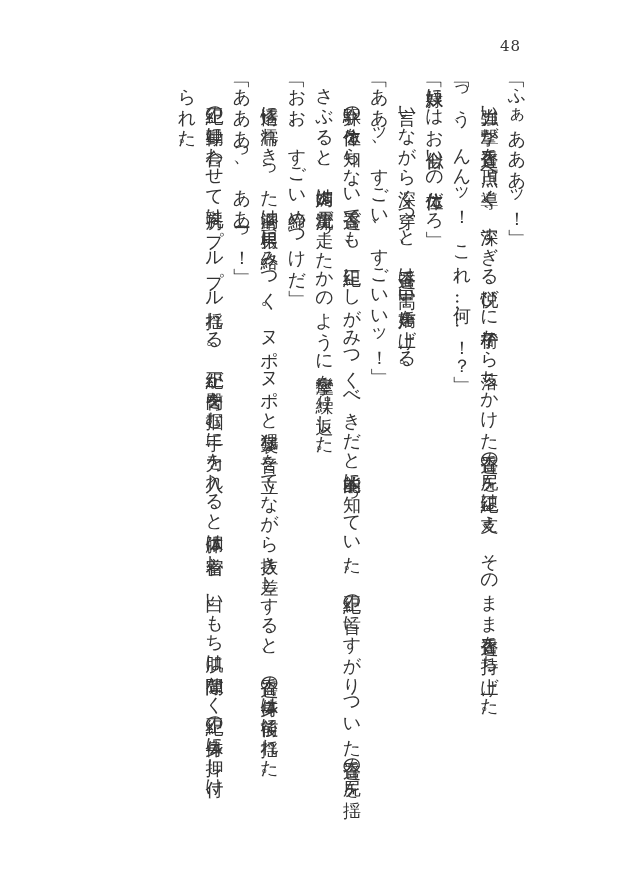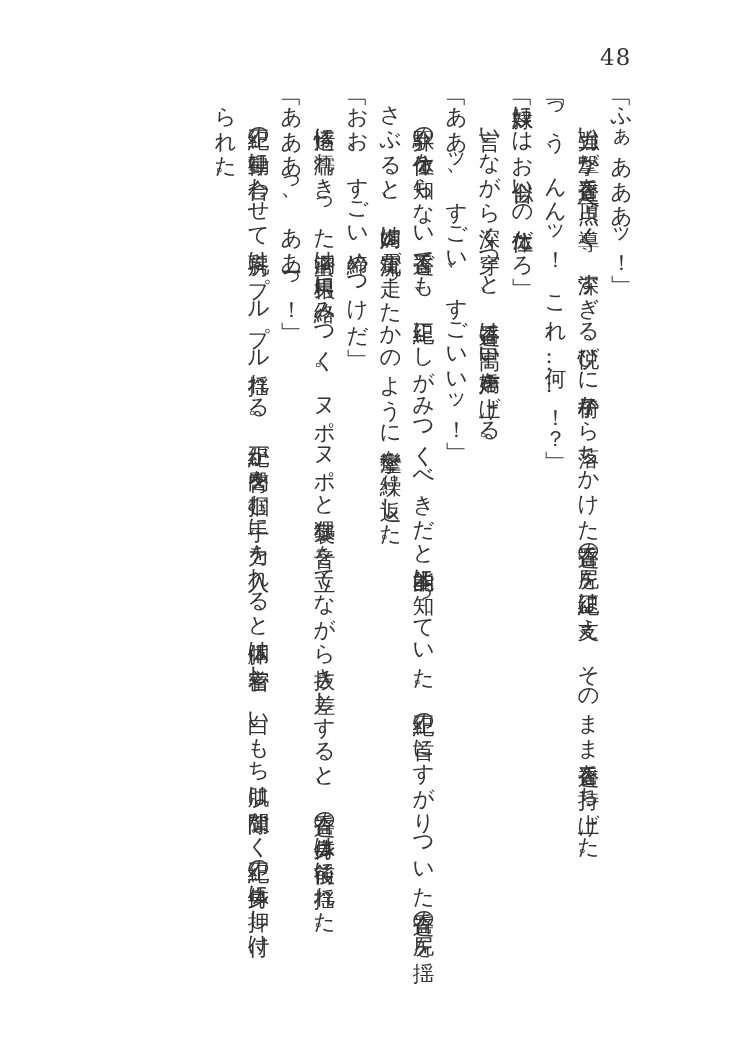--- a/index.html
+++ b/index.html
@@ -12,21 +12,21 @@
     position: relative;
     background: #ffffff;
     overflow: hidden;
     font-family: "DejaVu Serif", "Liberation Serif", serif;
     color: #333333;
   }
   .page-number {
     position: absolute;
     top: 37px;
     left: 500px;
-    font-size: 19px;
+    font-size: 15px;
     letter-spacing: 1px;
     color: #333333;
   }
   .text-block {
     position: absolute;
     top: 76px;
     right: 90px;
     width: 442px;
     height: 724px;
     writing-mode: vertical-rl;

